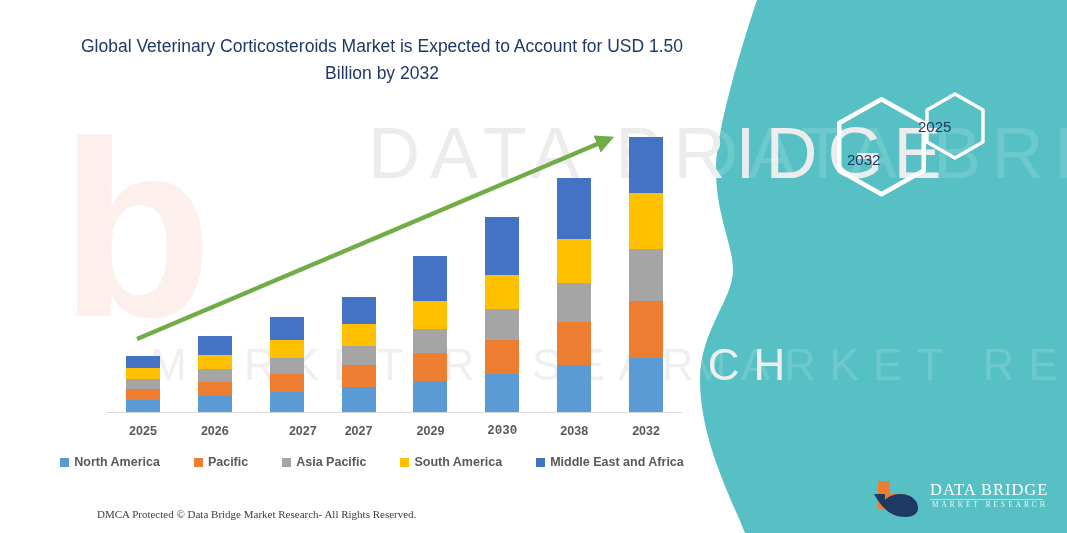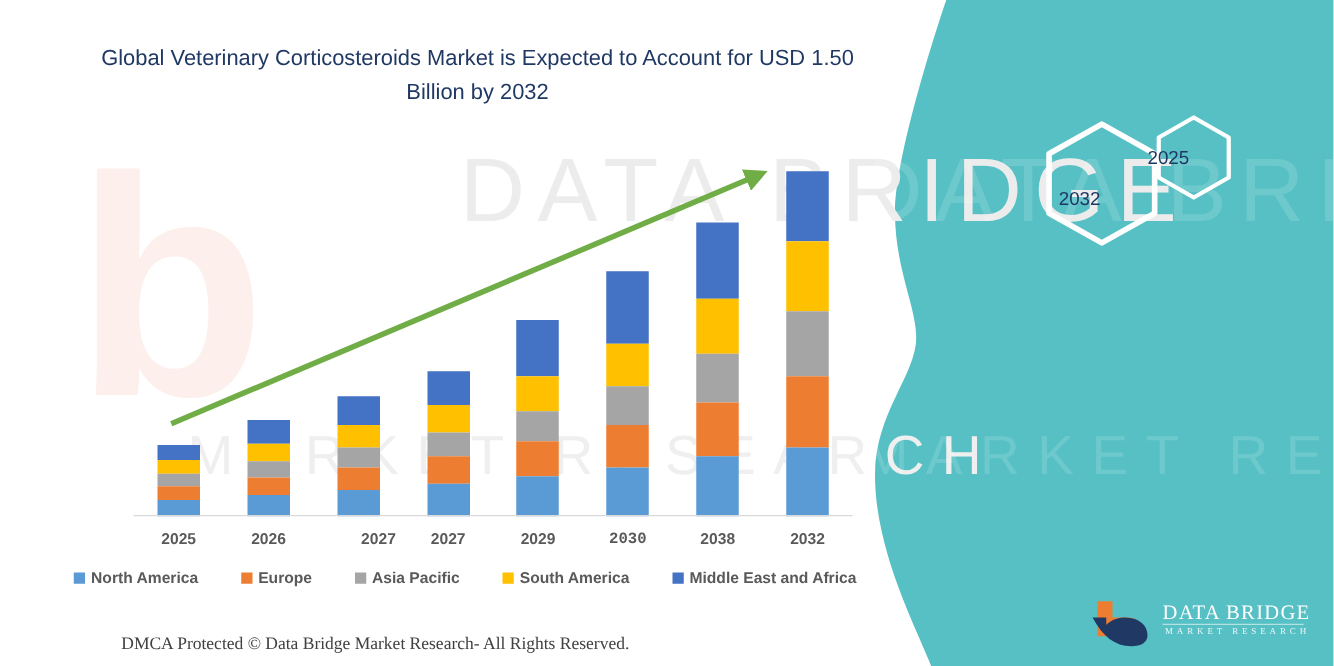--- a/index.html
+++ b/index.html
@@ -169,21 +169,21 @@
   
   #footer {
     position: absolute;
     left: 0;
     top: 505px;
     width: 700px;
     height: 20px;
   }
   .footer-text {
     position: absolute;
-    font-size: 14px;
+    font-size: 11px;
     color: #404040;
     font-family: "Liberation Serif", serif;
     white-space: nowrap;
   }
   #footer-dmca { left: 85px; top: 3px; }
   #footer-source { left: 428px; top: 3px; }
 
   
   #panel-content {
     position: absolute;
@@ -391,21 +391,21 @@
         <div class="x-label" style="left: 509.062px;">2032</div>
       </div>
 
     <div id="legend">
         <div class="legend-item">
           <span class="legend-swatch" style="background: rgb(91, 155, 213);"></span>
           <span class="legend-label">North America</span>
         </div>
         <div class="legend-item">
           <span class="legend-swatch" style="background: rgb(237, 125, 49);"></span>
-          <span class="legend-label">Europe</span>
+          <span class="legend-label">Pacific</span>
         </div>
         <div class="legend-item">
           <span class="legend-swatch" style="background: rgb(165, 165, 165);"></span>
           <span class="legend-label">Asia Pacific</span>
         </div>
         <div class="legend-item">
           <span class="legend-swatch" style="background: rgb(255, 192, 0);"></span>
           <span class="legend-label">South America</span>
         </div>
         <div class="legend-item">

